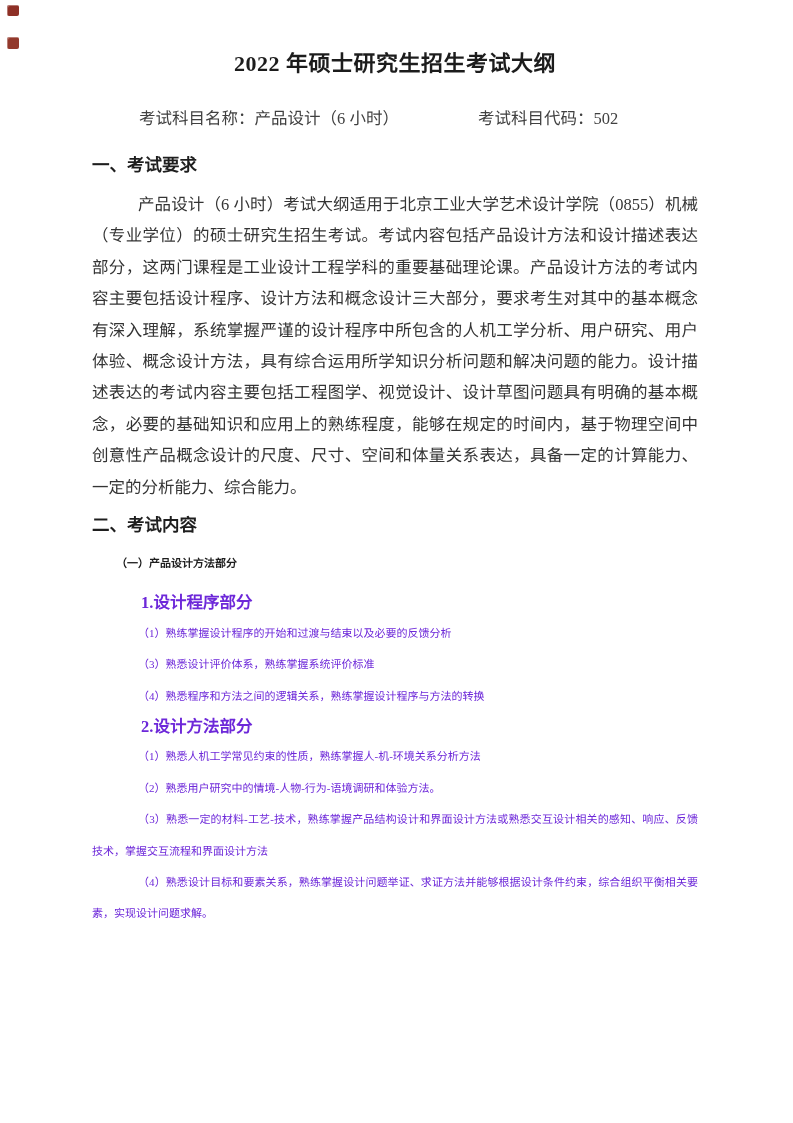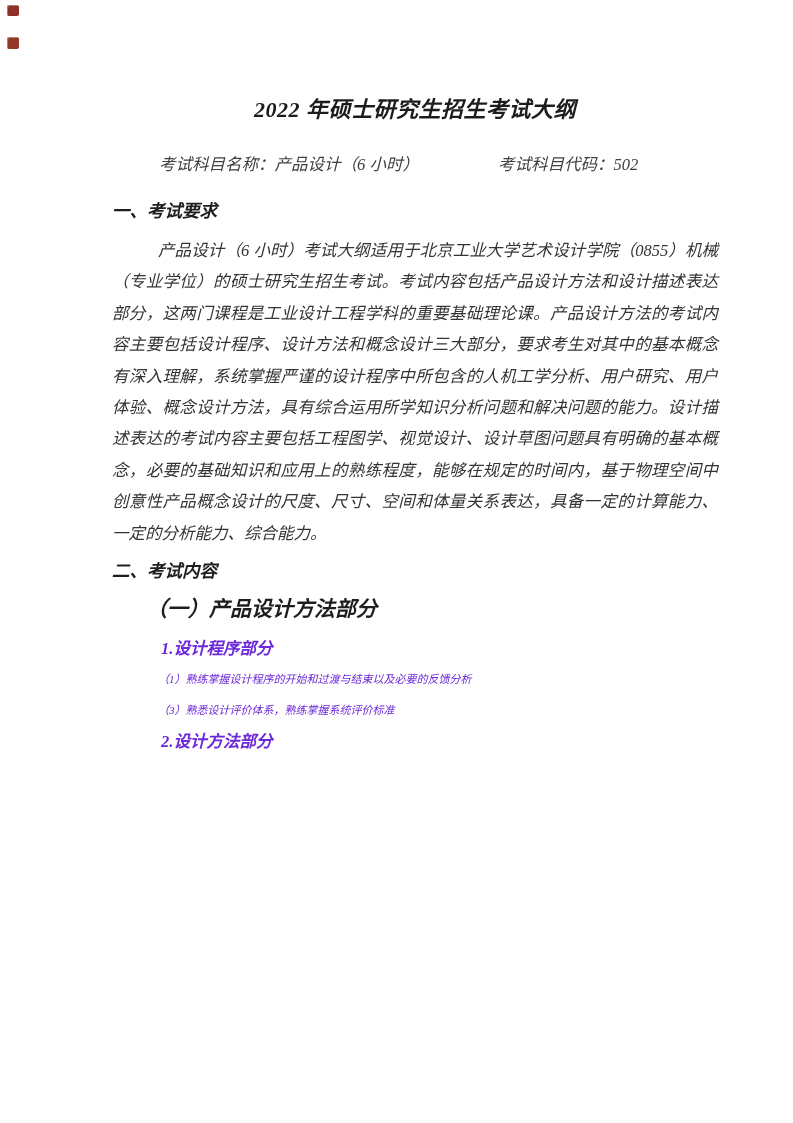--- a/index.html
+++ b/index.html
@@ -23,25 +23,24 @@
     height: 11px;
     background: #8e3026;
     border-radius: 2px;
     box-shadow: inset 1px 1px 0 rgba(255,255,255,0.35);
   }
   .corner-mark.m1 { top: 5px; }
   .corner-mark.m2 { top: 37px; height: 12px; background: #93392c; }
 
   .content {
     position: absolute;
-    left: 112px;
+    left: 92px;
     top: 0;
     width: 606px;
-    padding-top: 97px;
-    font-style: italic;
+    padding-top: 51px;
   }
   .doc-title {
     margin: 0;
     text-align: center;
     font-size: 22px;
     line-height: 26px;
     font-weight: bold;
     color: #1c1c1c;
     letter-spacing: 0.5px;
   }
@@ -68,22 +67,22 @@
   .body-para {
     margin: 12px 0 0 0;
     font-size: 16.5px;
     line-height: 31.4px;
     text-align: justify;
     text-justify: inter-character;
     text-indent: 46px;
     color: #343434;
   }
   .subsection-head {
-    margin: 14px 0 0 34px;
-    font-size: 21px;
+    margin: 14px 0 0 24px;
+    font-size: 11px;
     line-height: 24px;
     font-weight: bold;
     color: #1e1e1e;
   }
   .part-title {
     margin: 16px 0 0 49px;
     font-size: 16.5px;
     line-height: 24px;
     font-weight: bold;
     color: #6d28d9;
@@ -125,19 +124,26 @@
 
     <h2 class="section-head second">二、考试内容</h2>
 
     <h3 class="subsection-head">（一）产品设计方法部分</h3>
 
     <h4 class="part-title">1.设计程序部分</h4>
 
     <div class="item-list">
       <p>（1）熟练掌握设计程序的开始和过渡与结束以及必要的反馈分析</p>
       <p>（3）熟悉设计评价体系，熟练掌握系统评价标准</p>
+      <p>（4）熟悉程序和方法之间的逻辑关系，熟练掌握设计程序与方法的转换</p>
     </div>
 
     <h4 class="part-title second">2.设计方法部分</h4>
 
+    <div class="item-list second">
+      <p>（1）熟悉人机工学常见约束的性质，熟练掌握人-机-环境关系分析方法</p>
+      <p>（2）熟悉用户研究中的情境-人物-行为-语境调研和体验方法。</p>
+      <p>（3）熟悉一定的材料-工艺-技术，熟练掌握产品结构设计和界面设计方法或熟悉交互设计相关的感知、响应、反馈技术，掌握交互流程和界面设计方法</p>
+      <p>（4）熟悉设计目标和要素关系，熟练掌握设计问题举证、求证方法并能够根据设计条件约束，综合组织平衡相关要素，实现设计问题求解。</p>
+    </div>
 
   </div>
 </div>
 
 </body></html>

